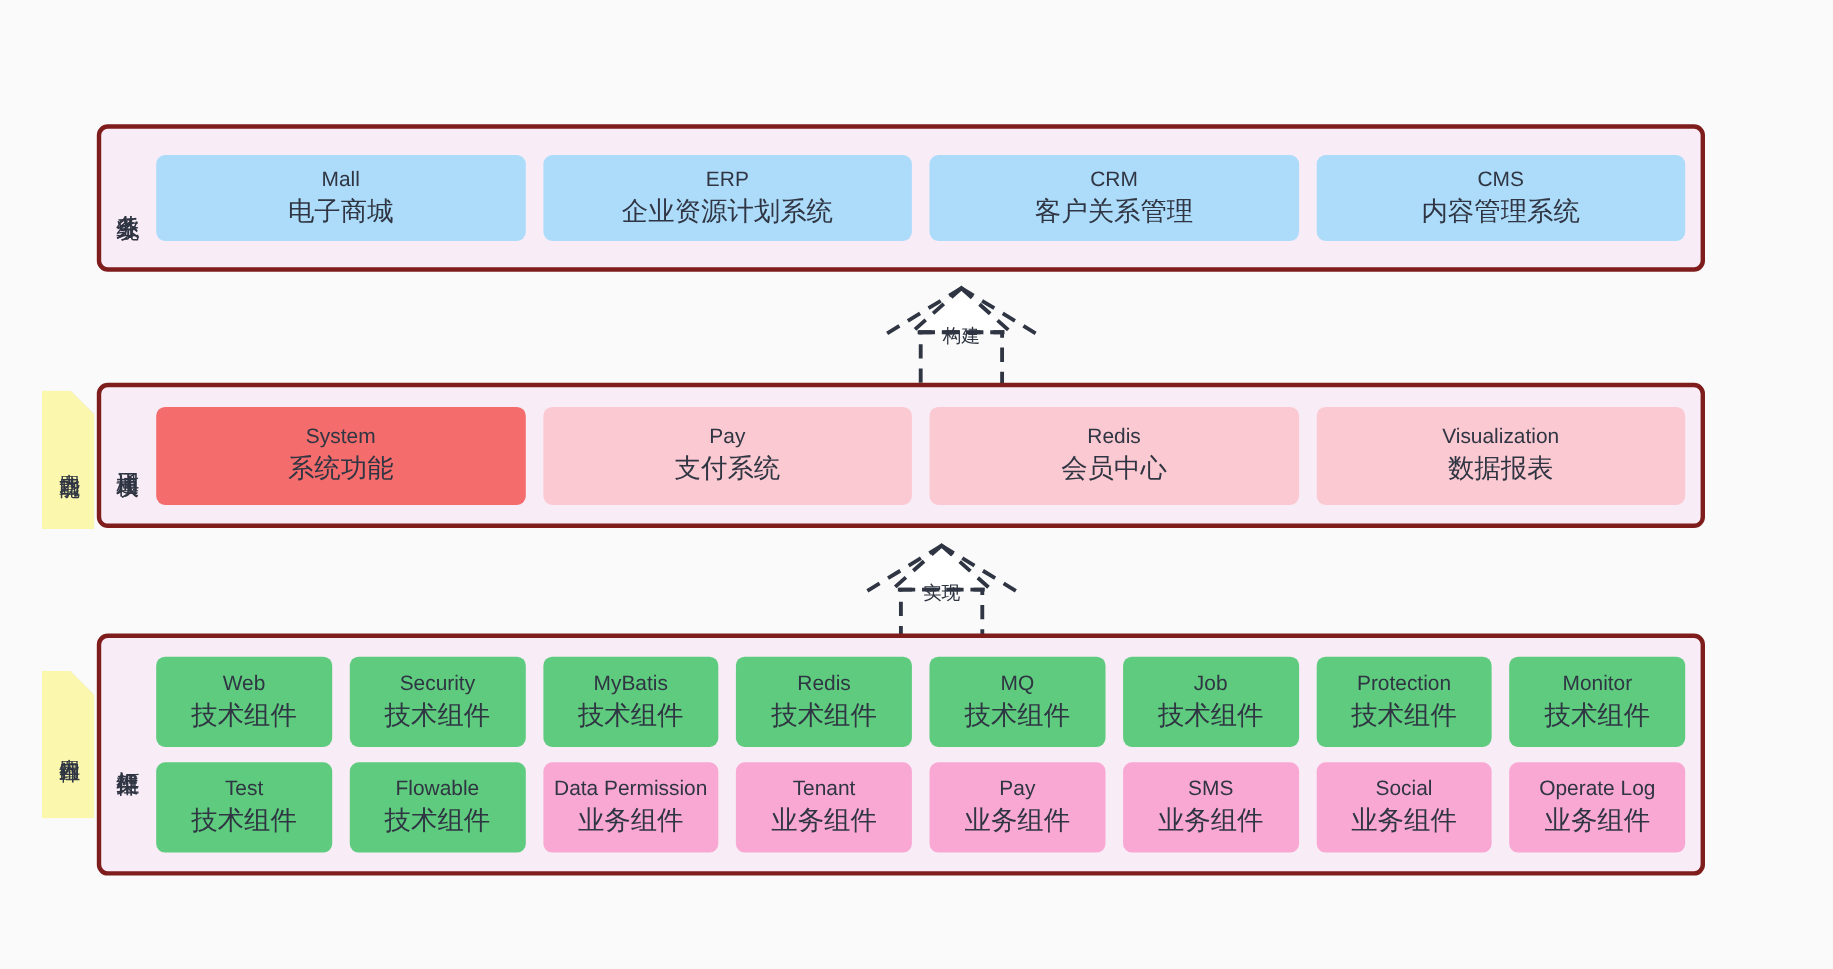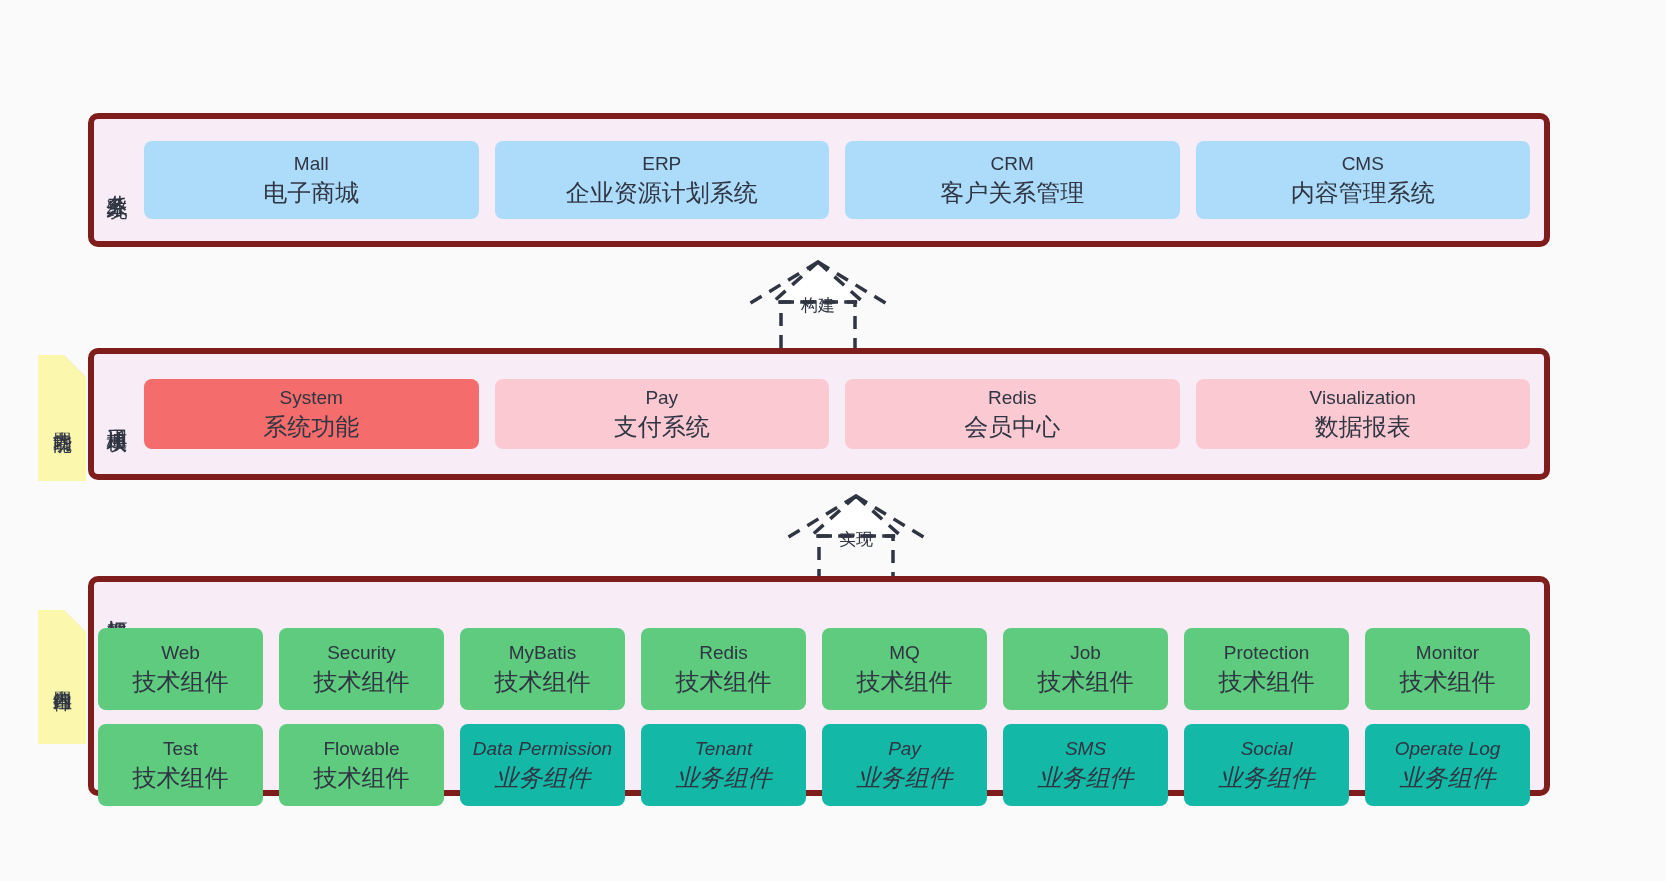--- a/index.html
+++ b/index.html
@@ -14,21 +14,21 @@
     font-family: "Liberation Sans", "DejaVu Sans", sans-serif;
     color: #2f3542;
     overflow: hidden;
   }
 
   
   .band {
     position: absolute;
     box-sizing: border-box;
     background: #f8ecf6;
-    border: 6px solid #7f1d1d;
+    border: 4px solid #7f1d1d;
     border-radius: 10px;
     display: flex;
     align-items: stretch;
   }
 
   
   .band-title {
     width: 46px;
     flex: 0 0 46px;
     display: flex;
@@ -73,29 +73,29 @@
     box-sizing: border-box;
     color: #2f3542;
   }
   .card .en { font-size: 19px; }
   .card .cn { font-size: 24px; }
 
   .c-blue        { background: #addcfb; }
   .c-red         { background: #f56c6c; }
   .c-pink        { background: #fbc9d2; }
   .c-green       { background: #5ecb7e; }
-  .c-lightgreen  { background: #14b8a6; font-style: italic; }
+  .c-lightgreen  { background: #f9a8d4; }
 
   
   #band-business { left: 88px;  top: 113px; width: 1462px; height: 134px; }
   #band-common   { left: 88px;  top: 348px; width: 1462px; height: 132px; }
-  #band-frame    { left: 88px;  top: 576px; width: 1462px; height: 220px; flex-direction: column; }
+  #band-frame    { left: 88px;  top: 576px; width: 1462px; height: 220px; }
 
   #band-business .card { height: 78px; }
-  #band-common   .card { height: 70px; }
+  #band-common   .card { height: 89px; }
   #band-frame    .card { height: 82px; }
 
   
   .note {
     position: absolute;
     background: #fbf8ae;
     box-sizing: border-box;
     display: flex;
     align-items: center;
     justify-content: center;
@@ -133,21 +133,21 @@
     left: 50%;
     transform: translateX(-50%);
     top: 36px;
     font-size: 17px;
     color: #2f3542;
     background: transparent;
     padding: 0 2px;
     white-space: nowrap;
     user-select: none;
   }
-  #connector-build    { left: 733px; top: 258px; }
+  #connector-build    { left: 789px; top: 258px; }
   #connector-realize  { left: 771px; top: 492px; }
 </style>
 </head>
 <body>
 
 <div class="band" id="band-business">
   <div class="band-title">业务系统</div>
   <div class="band-body">
     <div class="row">
         <div class="card c-blue">

